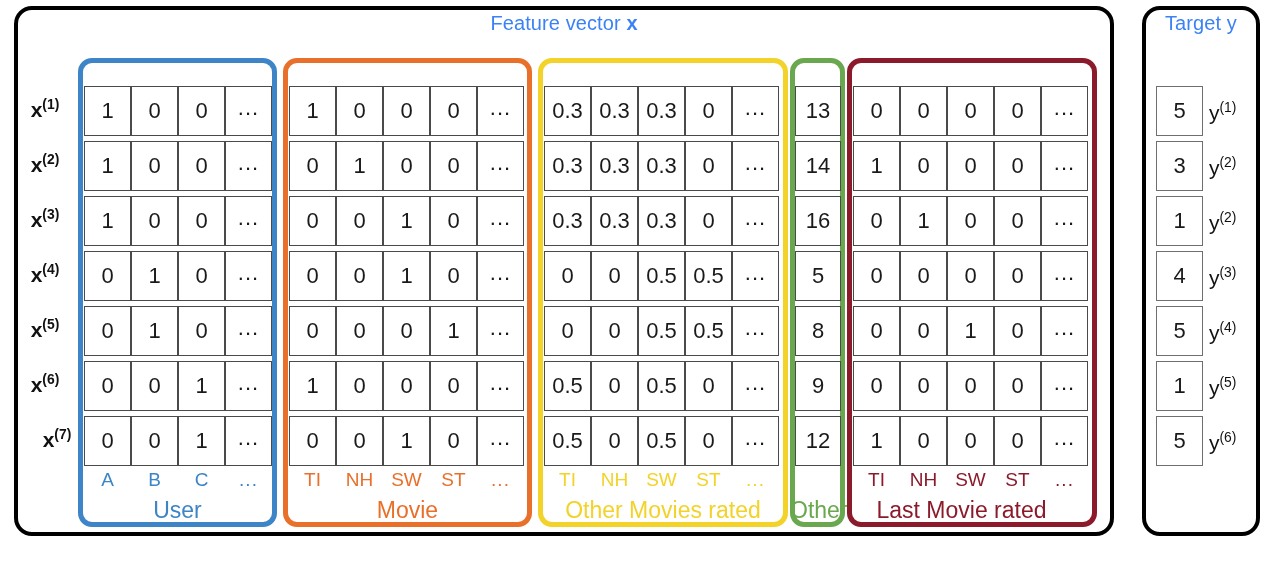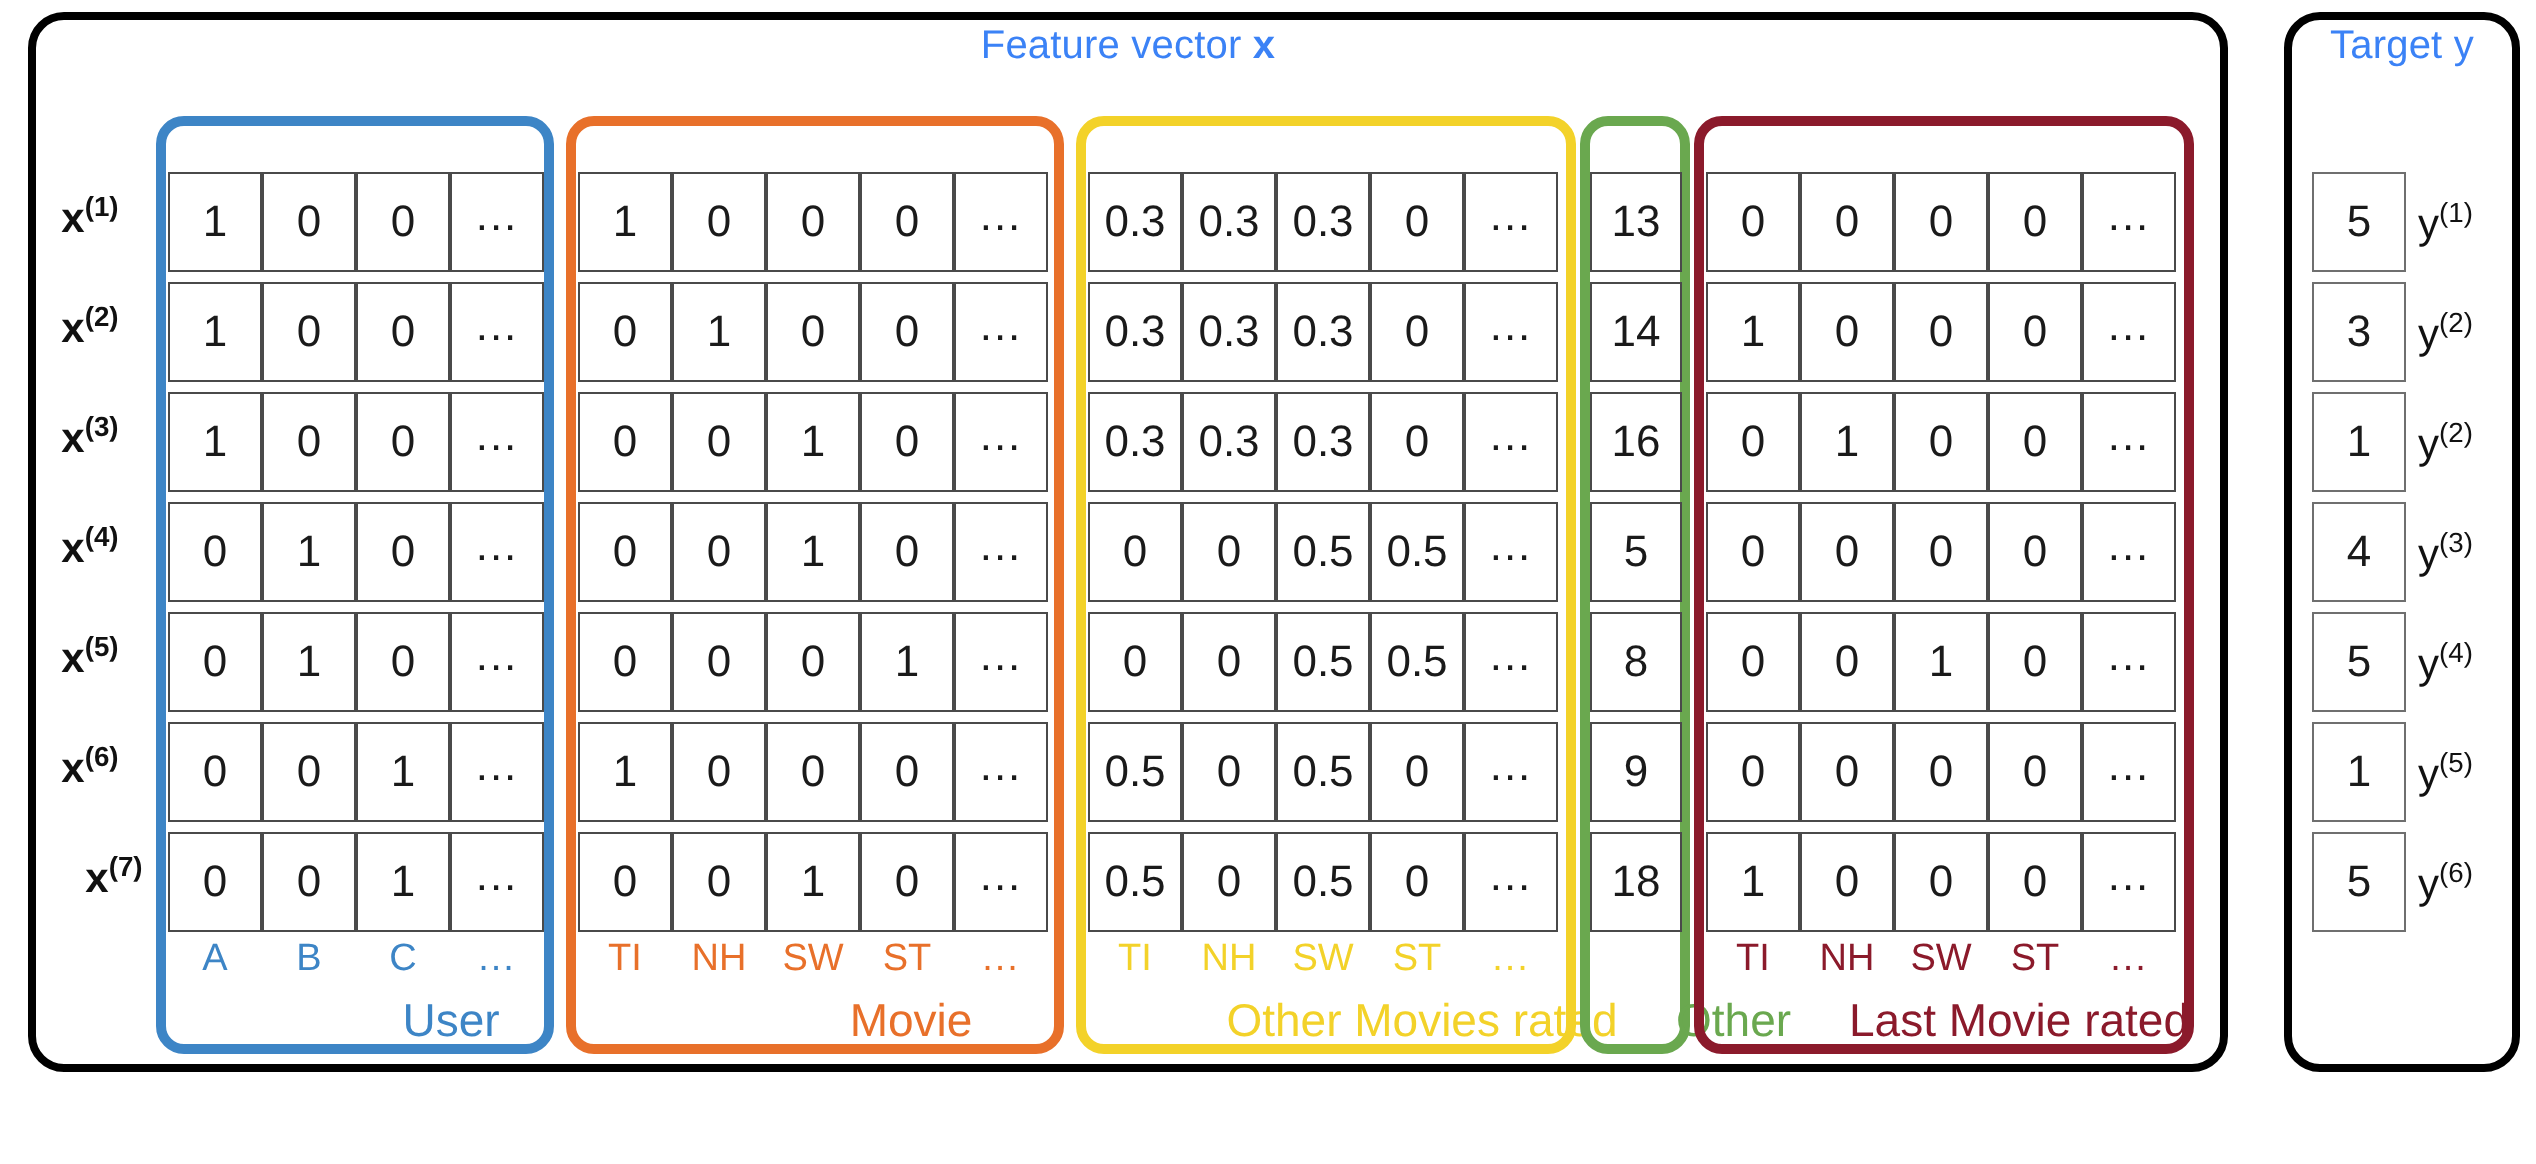--- a/index.html
+++ b/index.html
@@ -126,21 +126,20 @@
     white-space: nowrap;
   }
   .feat-name.dots { font-size: 19px; letter-spacing: 1px; }
 
   .block-caption {
     position: absolute;
     font-size: 23px;
     text-align: center;
     line-height: 1;
     white-space: nowrap;
-    padding-left: 48px;
   }
 </style>
 </head>
 <body>
 
 <div id="canvas">
 
   <div class="outer-frame" id="frame-x"></div>
   <div class="frame-title" id="title-x" style="left:14px; width:1100px;">
     <span>Feature vector </span><span class="bold-x">x</span>
@@ -275,21 +274,21 @@
       <div class="feat-name" style="left: 685px; top: 470px; width: 47px; color: rgb(243, 210, 41);">ST</div>
       <div class="feat-name dots" style="left: 732px; top: 470px; width: 47px; color: rgb(243, 210, 41);">...</div>
       <div class="block-caption" style="left: 538px; top: 499px; width: 250px; color: rgb(243, 210, 41);">Other Movies rated</div>
       <div class="group-box" style="left: 790px; top: 58px; width: 55px; height: 469px; border-color: rgb(106, 168, 79);"></div>
       <div class="cell" style="left: 795px; top: 86px; width: 46px; height: 50px;">13</div>
       <div class="cell" style="left: 795px; top: 141px; width: 46px; height: 50px;">14</div>
       <div class="cell" style="left: 795px; top: 196px; width: 46px; height: 50px;">16</div>
       <div class="cell" style="left: 795px; top: 251px; width: 46px; height: 50px;">5</div>
       <div class="cell" style="left: 795px; top: 306px; width: 46px; height: 50px;">8</div>
       <div class="cell" style="left: 795px; top: 361px; width: 46px; height: 50px;">9</div>
-      <div class="cell" style="left: 795px; top: 416px; width: 46px; height: 50px;">18</div>
+      <div class="cell" style="left: 795px; top: 416px; width: 46px; height: 50px;">12</div>
       <div class="block-caption" style="left: 790px; top: 499px; width: 55px; color: rgb(106, 168, 79);">Other</div>
       <div class="group-box" style="left: 847px; top: 58px; width: 250px; height: 469px; border-color: rgb(139, 26, 43);"></div>
       <div class="cell" style="left: 853px; top: 86px; width: 47px; height: 50px;">0</div>
       <div class="cell" style="left: 900px; top: 86px; width: 47px; height: 50px;">0</div>
       <div class="cell" style="left: 947px; top: 86px; width: 47px; height: 50px;">0</div>
       <div class="cell" style="left: 994px; top: 86px; width: 47px; height: 50px;">0</div>
       <div class="cell ellipsis" style="left: 1041px; top: 86px; width: 47px; height: 50px;">...</div>
       <div class="cell" style="left: 853px; top: 141px; width: 47px; height: 50px;">1</div>
       <div class="cell" style="left: 900px; top: 141px; width: 47px; height: 50px;">0</div>
       <div class="cell" style="left: 947px; top: 141px; width: 47px; height: 50px;">0</div>

